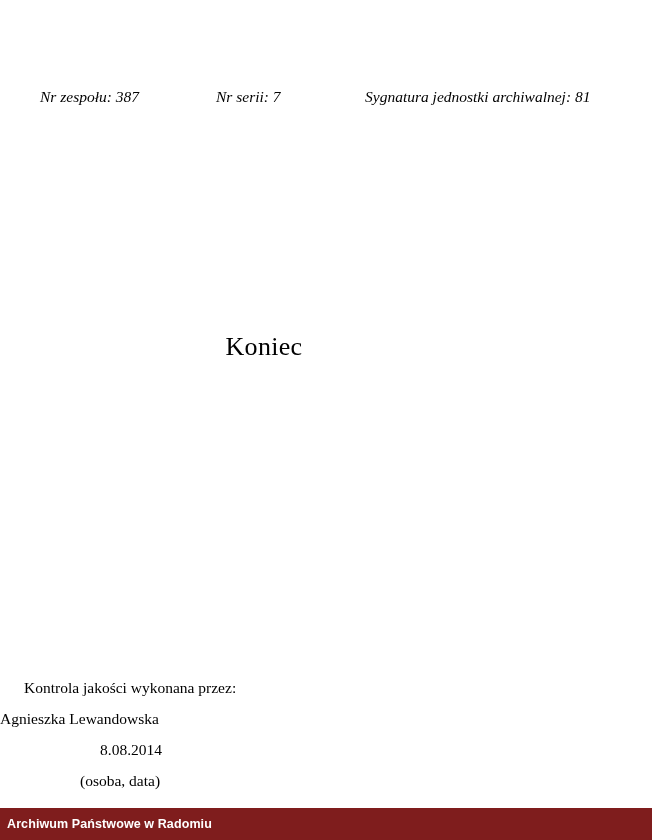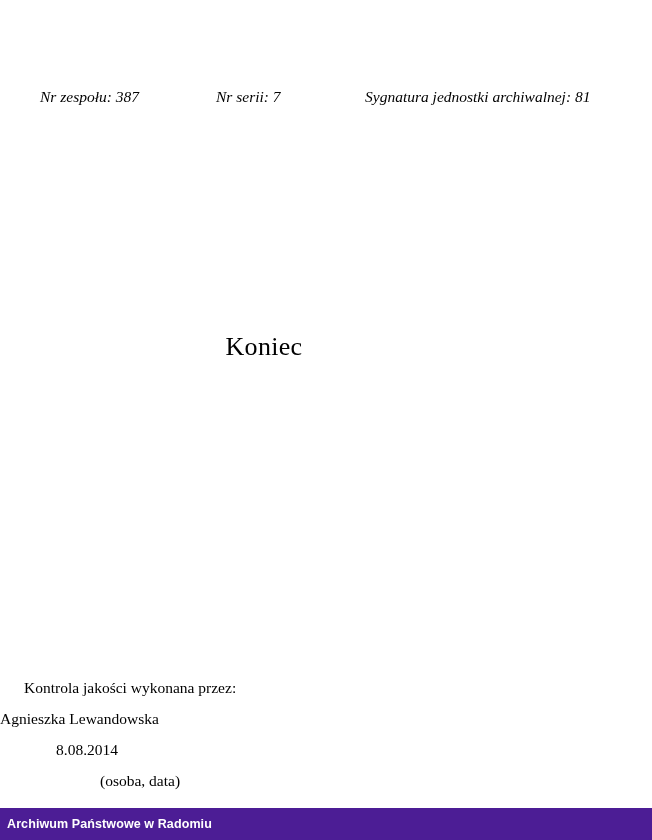--- a/index.html
+++ b/index.html
@@ -66,30 +66,30 @@
     top: 672px;
     width: 652px;
     font-size: 15.5px;
     line-height: 31px;
   }
   .qc-line {
     white-space: nowrap;
   }
   .qc-line-1 { padding-left: 24px; }
   .qc-line-2 { }
-  .qc-line-3 { padding-left: 56px; }
-  .qc-line-4 { padding-left: 100px; }
+  .qc-line-3 { padding-left: 100px; }
+  .qc-line-4 { padding-left: 80px; }
   
   .footer-bar {
     position: absolute;
     left: 0;
     bottom: 0;
     width: 652px;
     height: 32px;
-    background: #4c1d95;
+    background: #7f1d1d;
     color: #ffffff;
     display: flex;
     align-items: center;
   }
   .footer-text {
     font-family: "Liberation Sans", sans-serif;
     font-size: 12.5px;
     font-weight: bold;
     padding-left: 7px;
     letter-spacing: 0.1px;

